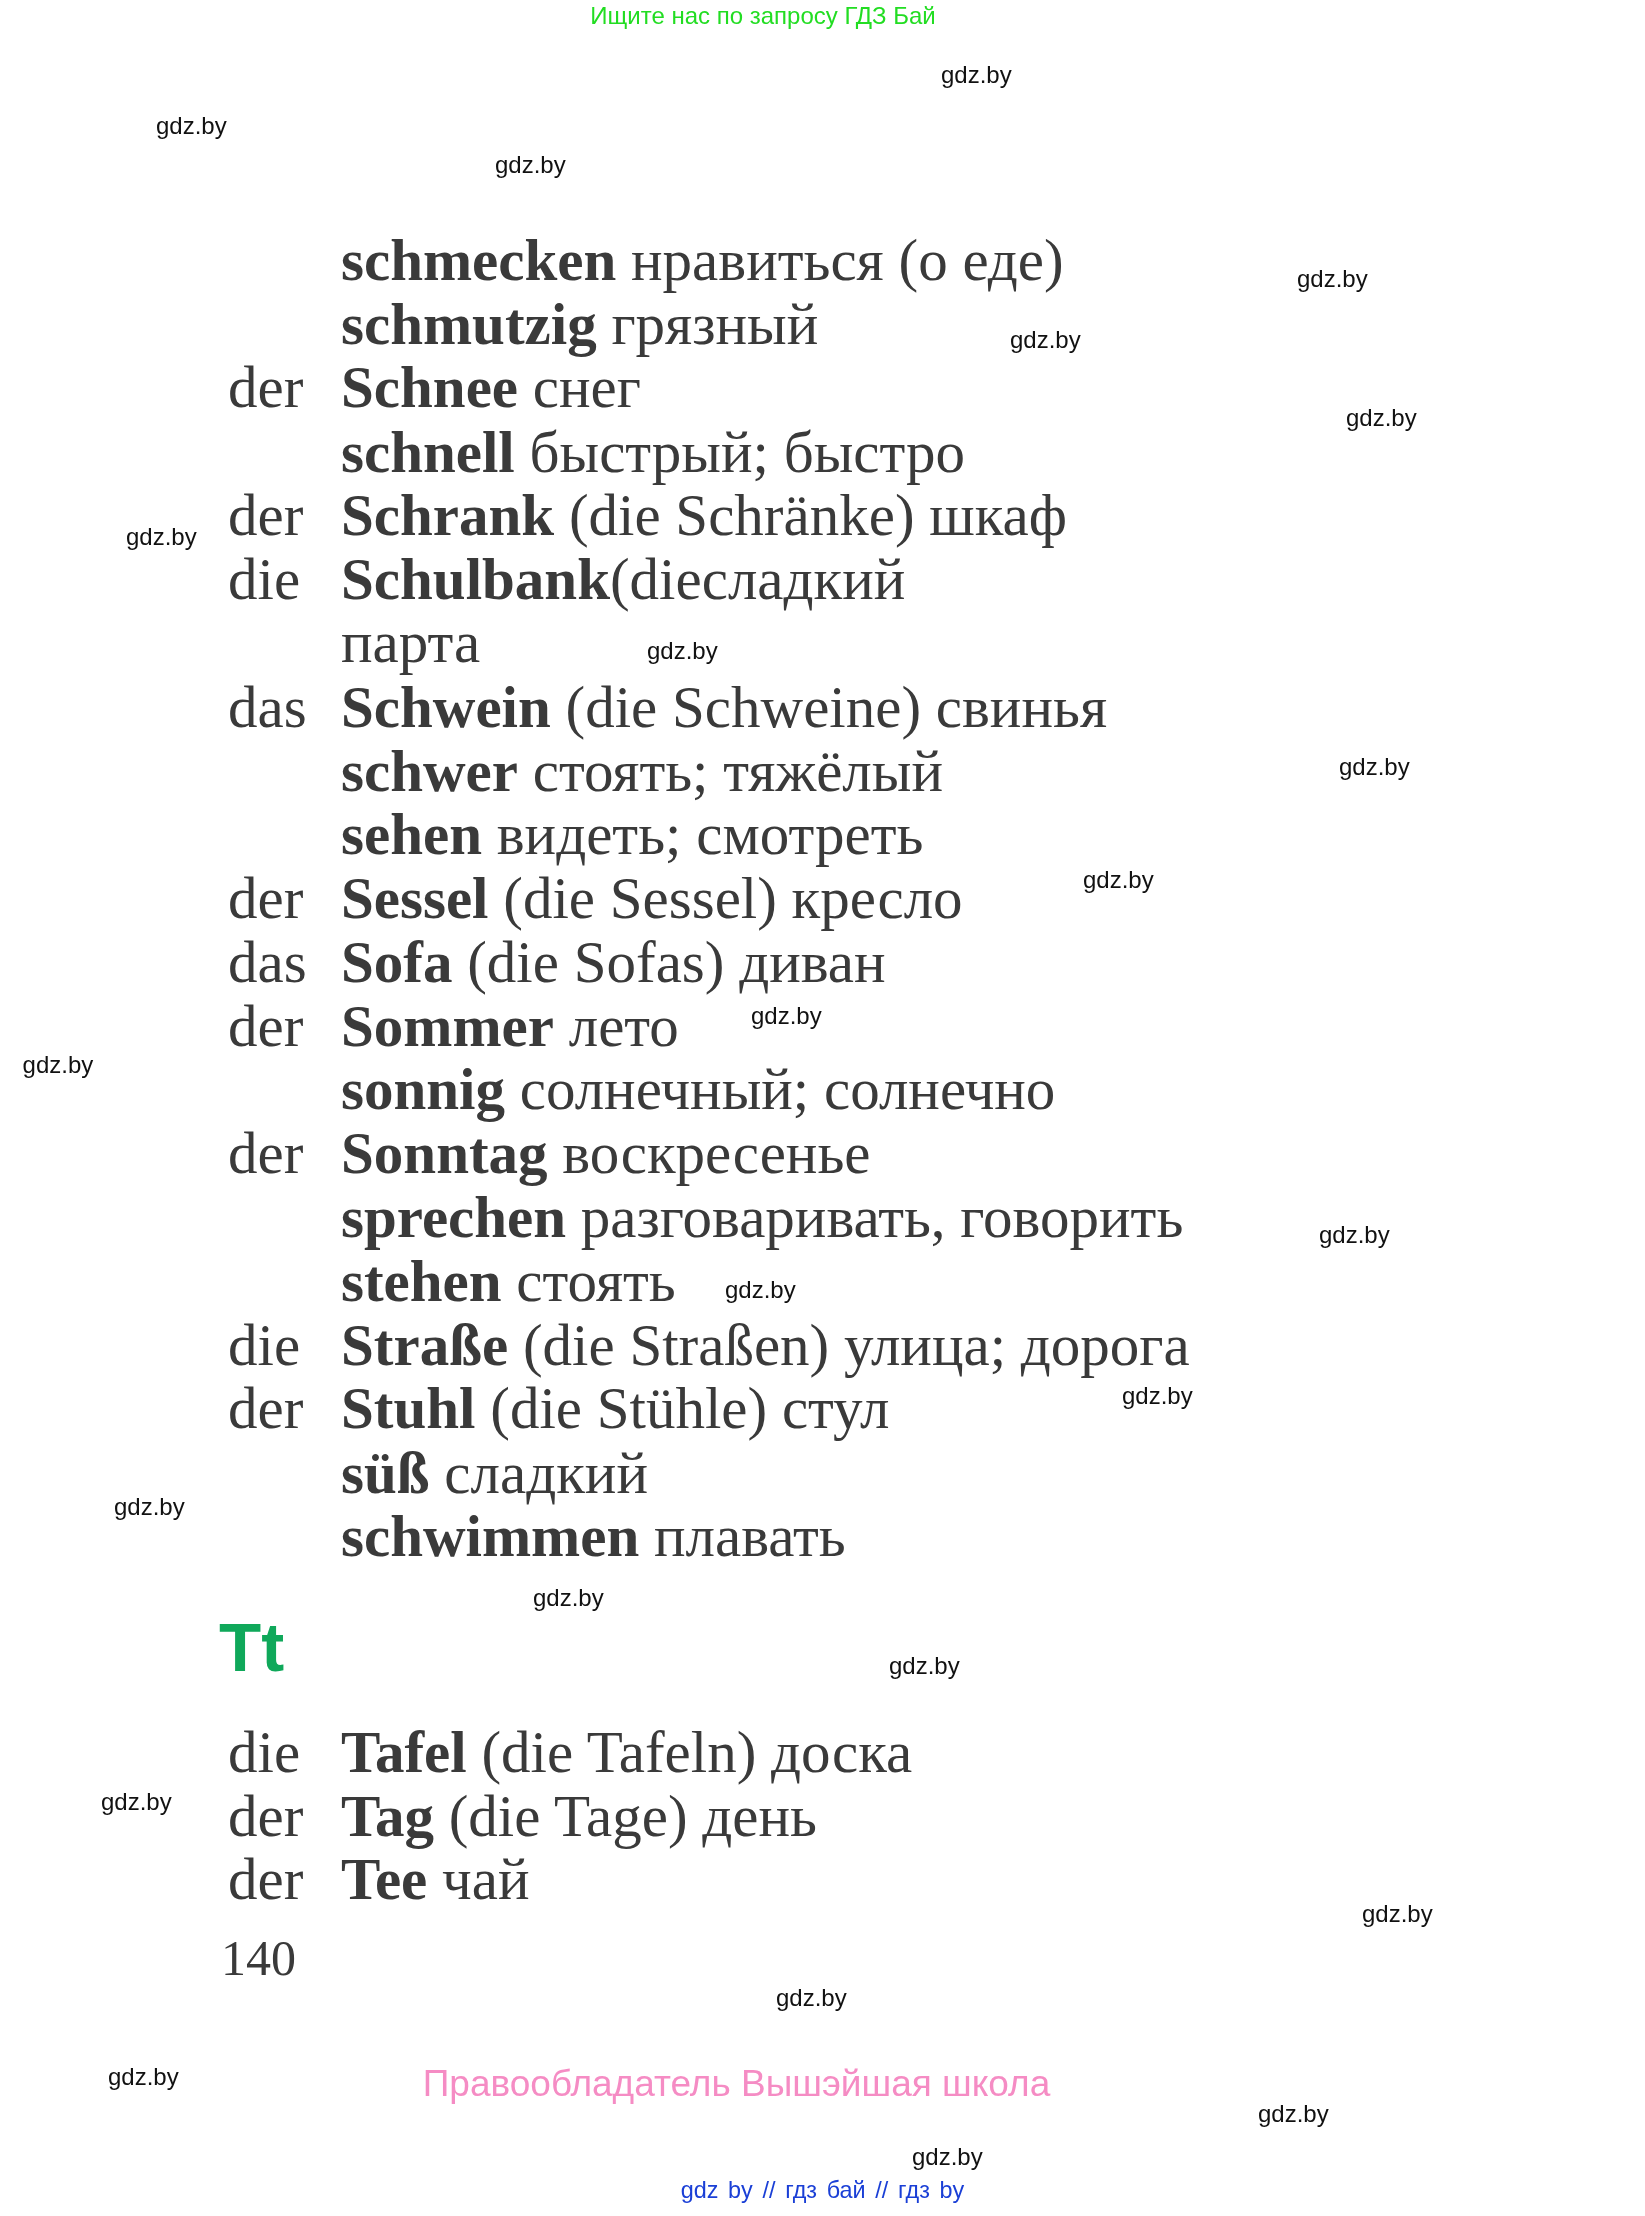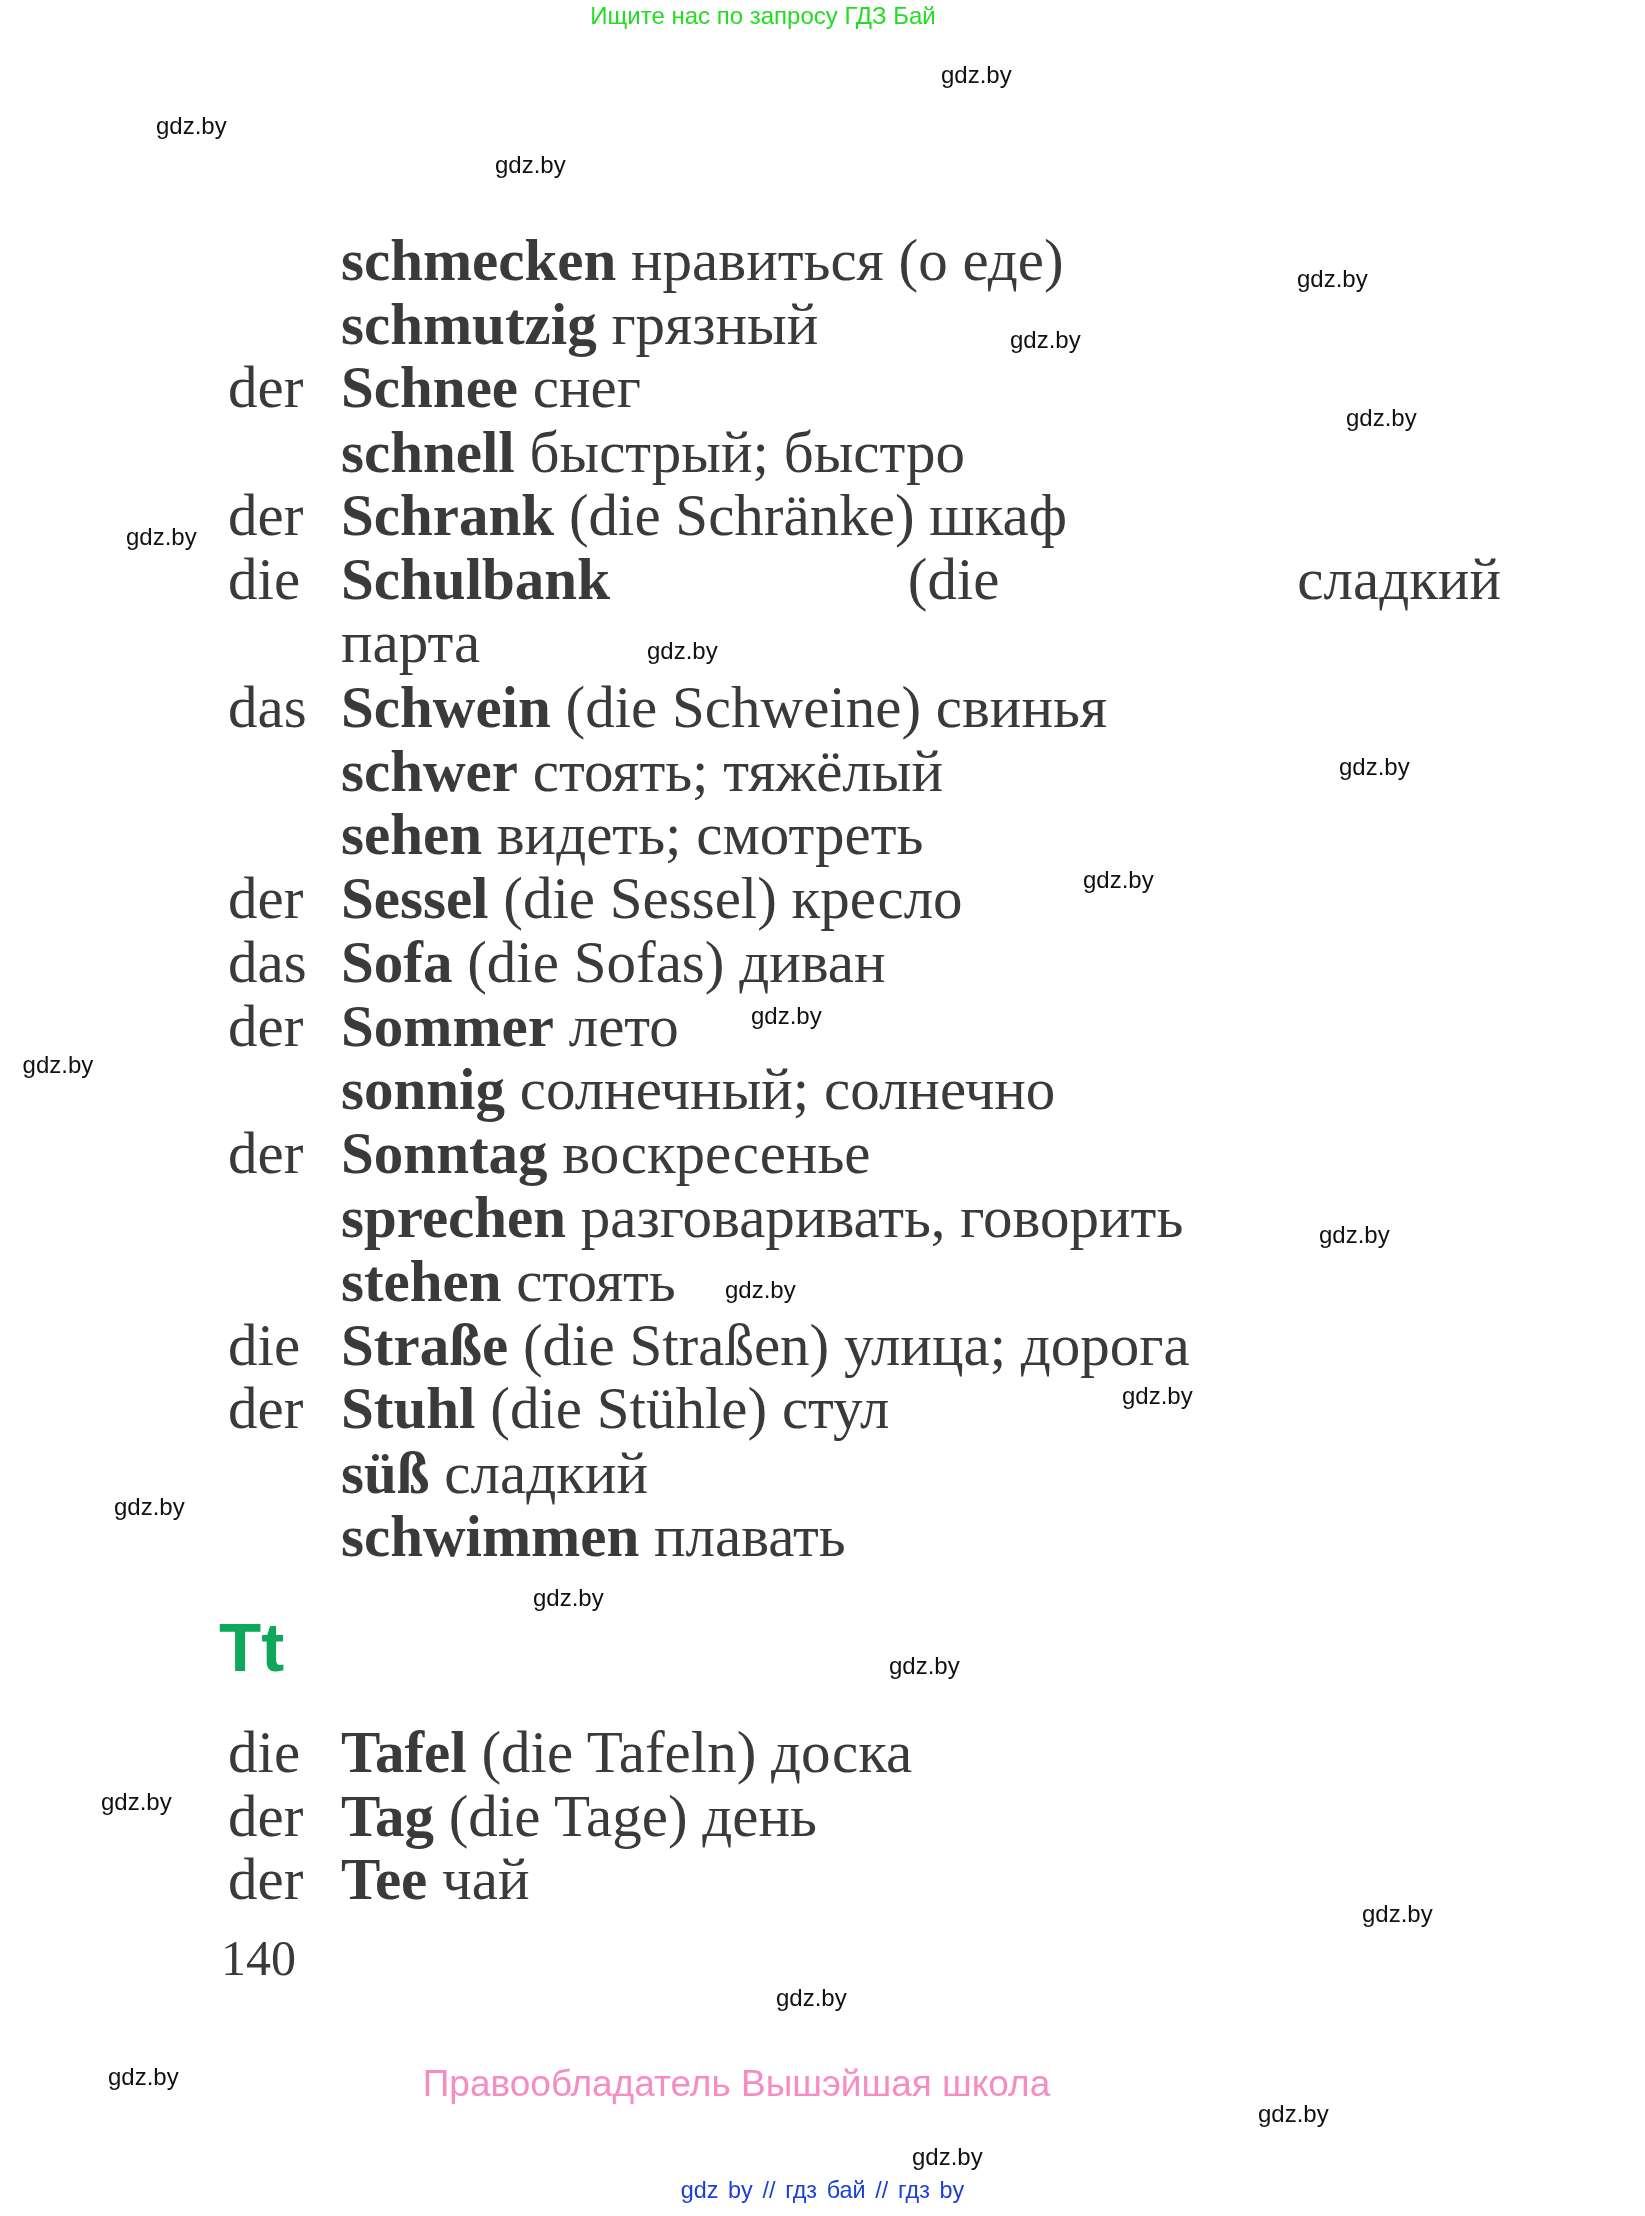--- a/index.html
+++ b/index.html
@@ -13,21 +13,21 @@
     font-family: "Liberation Sans", sans-serif; font-size: 24px; color: #111111;
     line-height: 24px;
   }
   .row {
     position: absolute; left: 0; height: 64px;
     font-family: "Liberation Serif", serif; font-size: 59px; color: #3a3a3a;
     line-height: 64px; white-space: nowrap;
   }
   .article { position: absolute; left: 228px; top: 0; }
   .entry { position: absolute; left: 341px; top: 0; }
-  .entry.justified { width: 1160px; display: flex; justify-content: space-between; }
+  .entry.justified { width: 1160px; display: flex; }
   .headword { font-weight: bold; }
   .letter-heading {
     left: 219px; top: 1607px;
     font-family: "Liberation Sans", sans-serif; font-weight: bold; font-size: 69px;
     color: #0fa85a; line-height: 81px;
   }
   .page-number {
     left: 221px; top: 1926px;
     font-family: "Liberation Serif", serif; font-size: 50px; color: #3a3a3a; line-height: 64px;
   }

